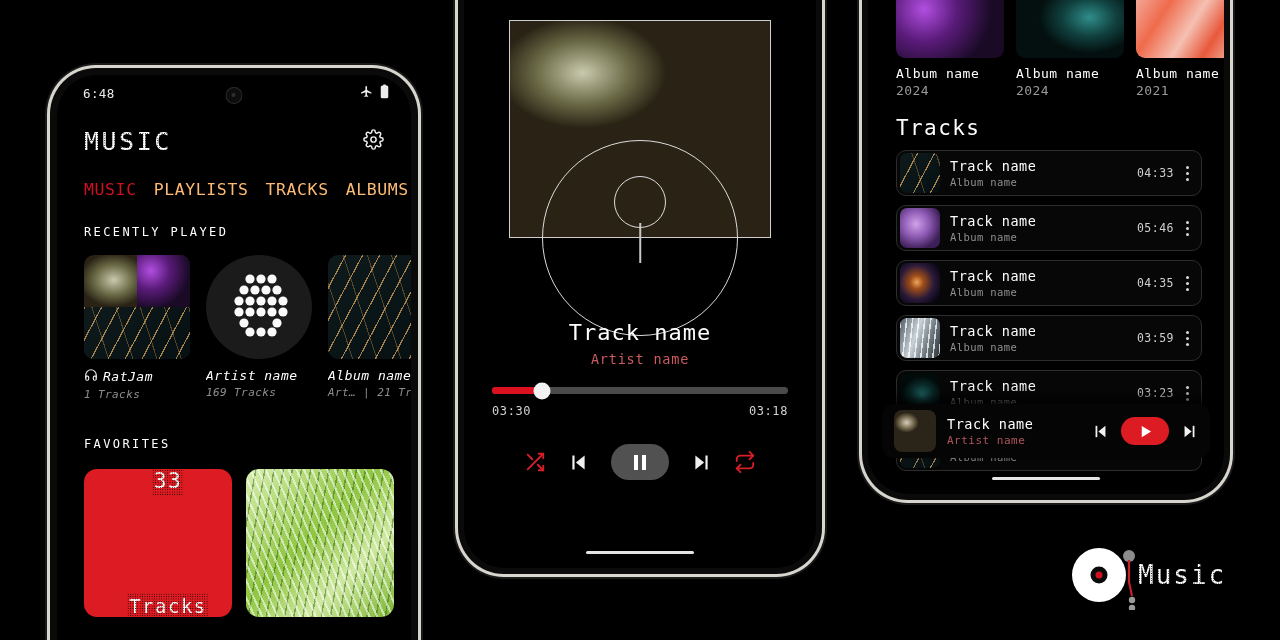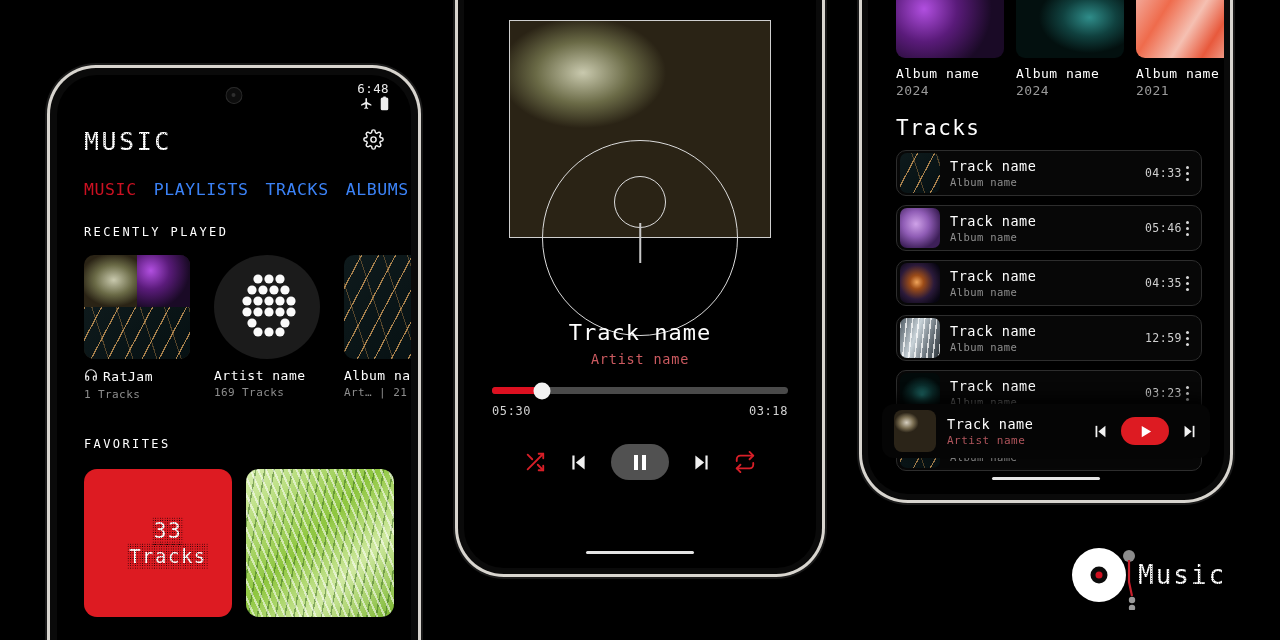--- a/index.html
+++ b/index.html
@@ -34,23 +34,23 @@
     border-radius: 40px;
     background: #000;
     overflow: hidden;
   }
 
   
   #phone-left { left: 50px; top: 68px; width: 368px; height: 620px; }
   #phone-left .screen { inset: 7px; }
 
   .statusbar {
-    height: 30px; display: flex; align-items: flex-end;
+    height: 30px; display: flex; align-items: center;
     justify-content: space-between; padding: 6px 22px 0 26px;
-    font-size: 12.5px; color: #e9e9e9; letter-spacing: .4px; flex-direction: column;
+    font-size: 12.5px; color: #e9e9e9; letter-spacing: .4px;
   }
   .status-right { display: flex; align-items: center; gap: 7px; }
   .camhole {
     position: absolute; left: 50%; top: 12px; transform: translateX(-50%);
     width: 17px; height: 17px; border-radius: 50%;
     background: #0d0d0d; box-shadow: inset 0 0 0 1px #2a2a2a;
   }
   .camhole::after {
     content: ""; position: absolute; left: 6px; top: 6px;
     width: 4px; height: 4px; border-radius: 50%; background: #2e2e2e;
@@ -59,44 +59,44 @@
   .app-head {
     display: flex; align-items: center; justify-content: space-between;
     padding: 22px 27px 0 27px;
   }
   .app-title { font-size: 25px; letter-spacing: 2.5px; color: #fff; font-weight: 400; }
 
   .tabs {
     display: flex; gap: 17px; padding: 24px 0 0 27px;
     font-size: 16.5px; letter-spacing: .6px; white-space: nowrap;
   }
-  .tab { color: #3b82f6; }
+  .tab { color: #fdba74; }
   .tab.active { color: #cc1122; }
 
   .section-title {
     padding: 26px 0 0 27px; font-size: 12px; letter-spacing: 2.4px; color: #fff;
   }
 
-  .recent-row { display: flex; gap: 24px; padding: 16px 0 0 27px; }
+  .recent-row { display: flex; gap: 16px; padding: 16px 0 0 27px; font-style: italic; }
   .recent-card { width: 106px; flex: 0 0 106px; }
   .art {
     width: 106px; height: 104px; border-radius: 10px; overflow: hidden;
     position: relative; background: #111;
   }
   .art-circ { border-radius: 50%; background: #1a1a1a; }
   .rc-title {
     margin-top: 9px; font-size: 13px; color: #fff; letter-spacing: .5px;
     display: flex; align-items: center; gap: 5px; white-space: nowrap; overflow: hidden;
   }
   .rc-sub { margin-top: 3px; font-size: 11px; color: #8d8d8d; letter-spacing: .4px; white-space: nowrap; }
 
   .fav-row { display: flex; gap: 14px; padding: 18px 0 0 27px; }
   .fav-card {
     width: 148px; height: 148px; flex: 0 0 148px; border-radius: 13px;
-    display: flex; flex-direction: column; align-items: center; justify-content: center;
+    display: flex; flex-direction: column; align-items: center; justify-content: space-between;
     overflow: hidden; position: relative; padding-left: 20px;
   }
   .fav-red { background: #dd1b22; }
   .fav-num { font-size: 21px; letter-spacing: 1.5px; color: #fff; }
   .fav-lbl { font-size: 19px; letter-spacing: 1.5px; color: #fff; margin-top: 2px; }
 
   
   #phone-mid { left: 458px; top: -46px; width: 364px; height: 620px; }
 
   .mid-art {
@@ -157,21 +157,21 @@
 
   .track-list { padding: 10px 22px 0 28px; display: flex; flex-direction: column; gap: 9px; }
   .track-row {
     height: 46px; border: 1px solid #2d2d2d; border-radius: 10px;
     display: flex; align-items: center; padding: 0 8px 0 0; background: #070707;
   }
   .tr-art { width: 40px; height: 40px; flex: 0 0 40px; border-radius: 7px; margin-left: 3px; overflow: hidden; background: #111; }
   .tr-meta { flex: 1 1 auto; margin-left: 10px; overflow: hidden; }
   .tr-name { font-size: 13.5px; color: #fff; letter-spacing: .5px; white-space: nowrap; }
   .tr-alb { font-size: 10.5px; color: #8f8f8f; letter-spacing: .4px; margin-top: 2px; white-space: nowrap; }
-  .tr-time { font-size: 11.5px; color: #cfcfcf; letter-spacing: .5px; }
+  .tr-time { font-size: 11.5px; color: #cfcfcf; letter-spacing: .5px; margin-right: 8px; }
   .kebab { display: flex; flex-direction: column; gap: 3px; padding: 2px 4px; }
   .kebab i { width: 3px; height: 3px; border-radius: 50%; background: #d8d8d8; display: block; }
 
   .mini-player {
     position: absolute; left: 14px; right: 14px; bottom: 36px; height: 54px;
     background: #050505; border-radius: 12px;
     display: flex; align-items: center; padding: 0 12px;
     box-shadow: 0 -6px 14px rgba(0,0,0,0.9);
   }
   .mini-art { width: 42px; height: 42px; flex: 0 0 42px; border-radius: 8px; overflow: hidden; background: #111; }
@@ -389,21 +389,21 @@
       <div class="track-title-big">Track name</div>
       <div class="track-artist">Artist name</div>
 
       <div class="seek">
         <div class="seek-bg"></div>
         <div class="seek-fill" id="seek-fill" style="width: 17%;"></div>
         <div class="seek-thumb" id="seek-thumb" style="left: 17%;"></div>
       </div>
 
       <div class="times">
-        <span>05:30</span>
+        <span>03:30</span>
         <span>03:18</span>
       </div>
 
       <div class="controls">
         <div class="ctrl">
           <svg width="22" height="22" viewBox="0 0 24 24" fill="none" stroke="#d81f28" stroke-width="2" stroke-linecap="round" stroke-linejoin="round">
             <polyline points="16 3 21 3 21 8"></polyline>
               <line x1="4" y1="20" x2="21" y2="3"></line>
             <polyline points="21 16 21 21 16 21"></polyline>
               <line x1="15" y1="15" x2="21" y2="21"></line>
@@ -504,21 +504,21 @@
               <i></i>
               <i></i>
             </div>
         </div>
         <div class="track-row">
           <div class="tr-art g-waterfall"></div>
           <div class="tr-meta">
             <div class="tr-name">Track name</div>
             <div class="tr-alb">Album name</div>
           </div>
-          <div class="tr-time">12:59</div>
+          <div class="tr-time">03:59</div>
           <div class="kebab">
               <i></i>
               <i></i>
               <i></i>
             </div>
         </div>
         <div class="track-row">
           <div class="tr-art g-darkteal"></div>
           <div class="tr-meta">
             <div class="tr-name">Track name</div>

